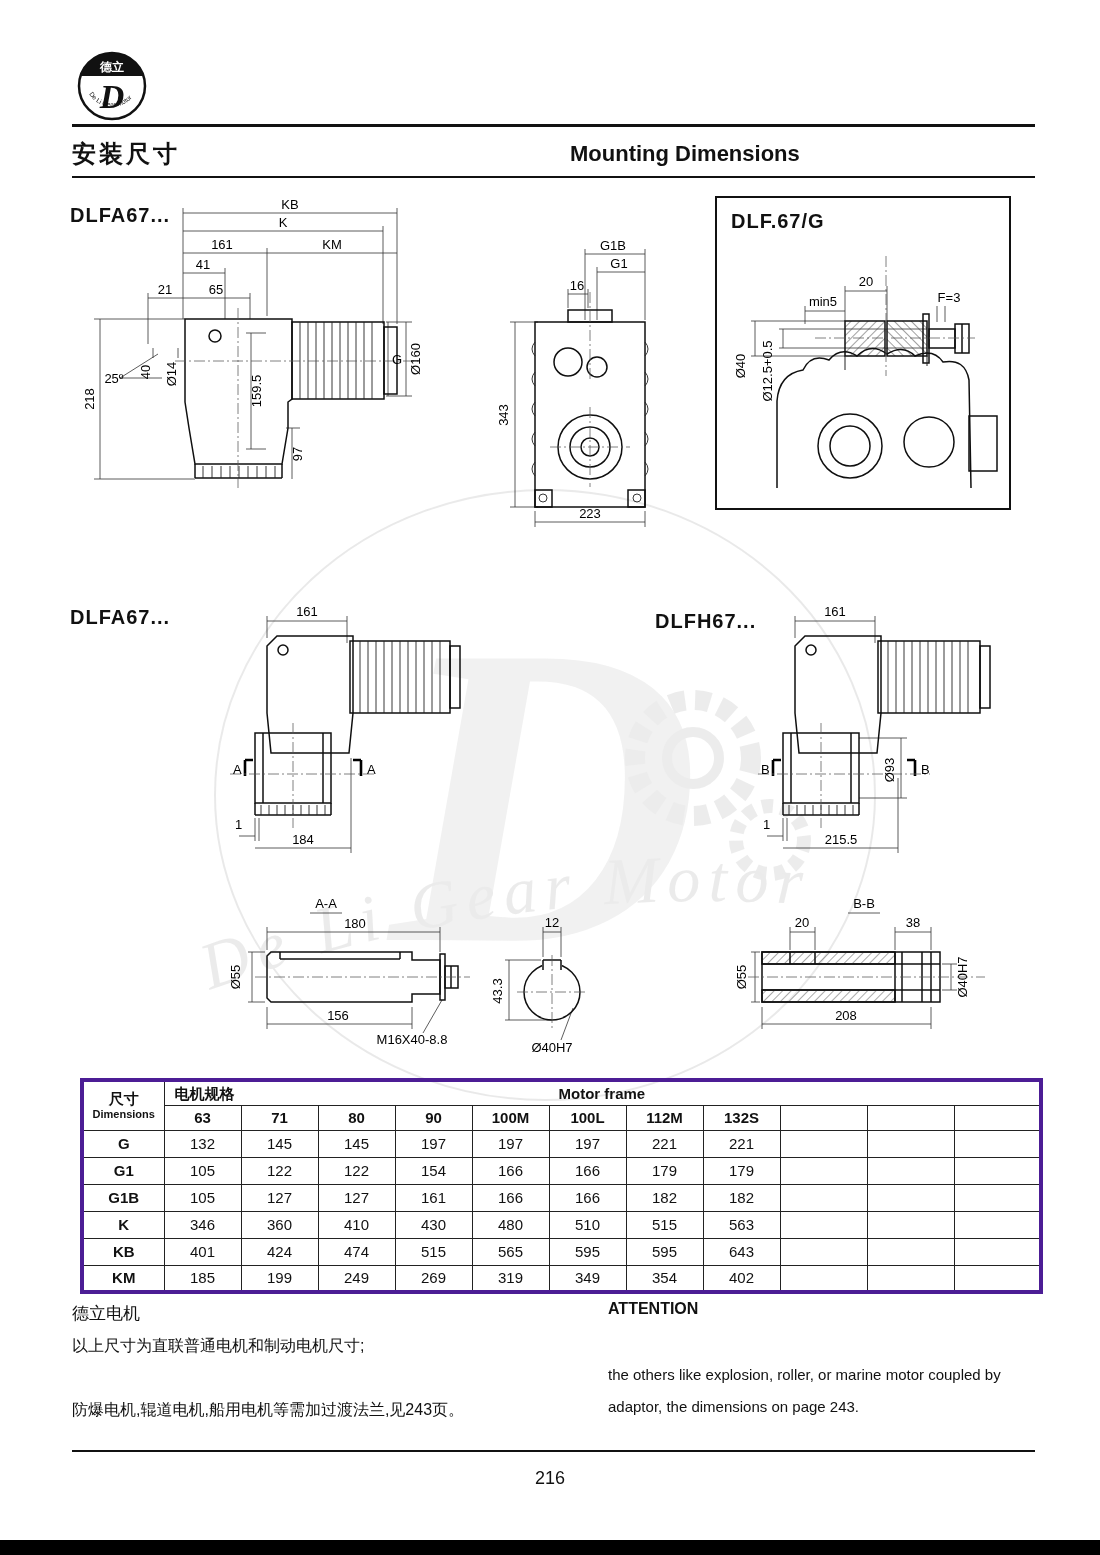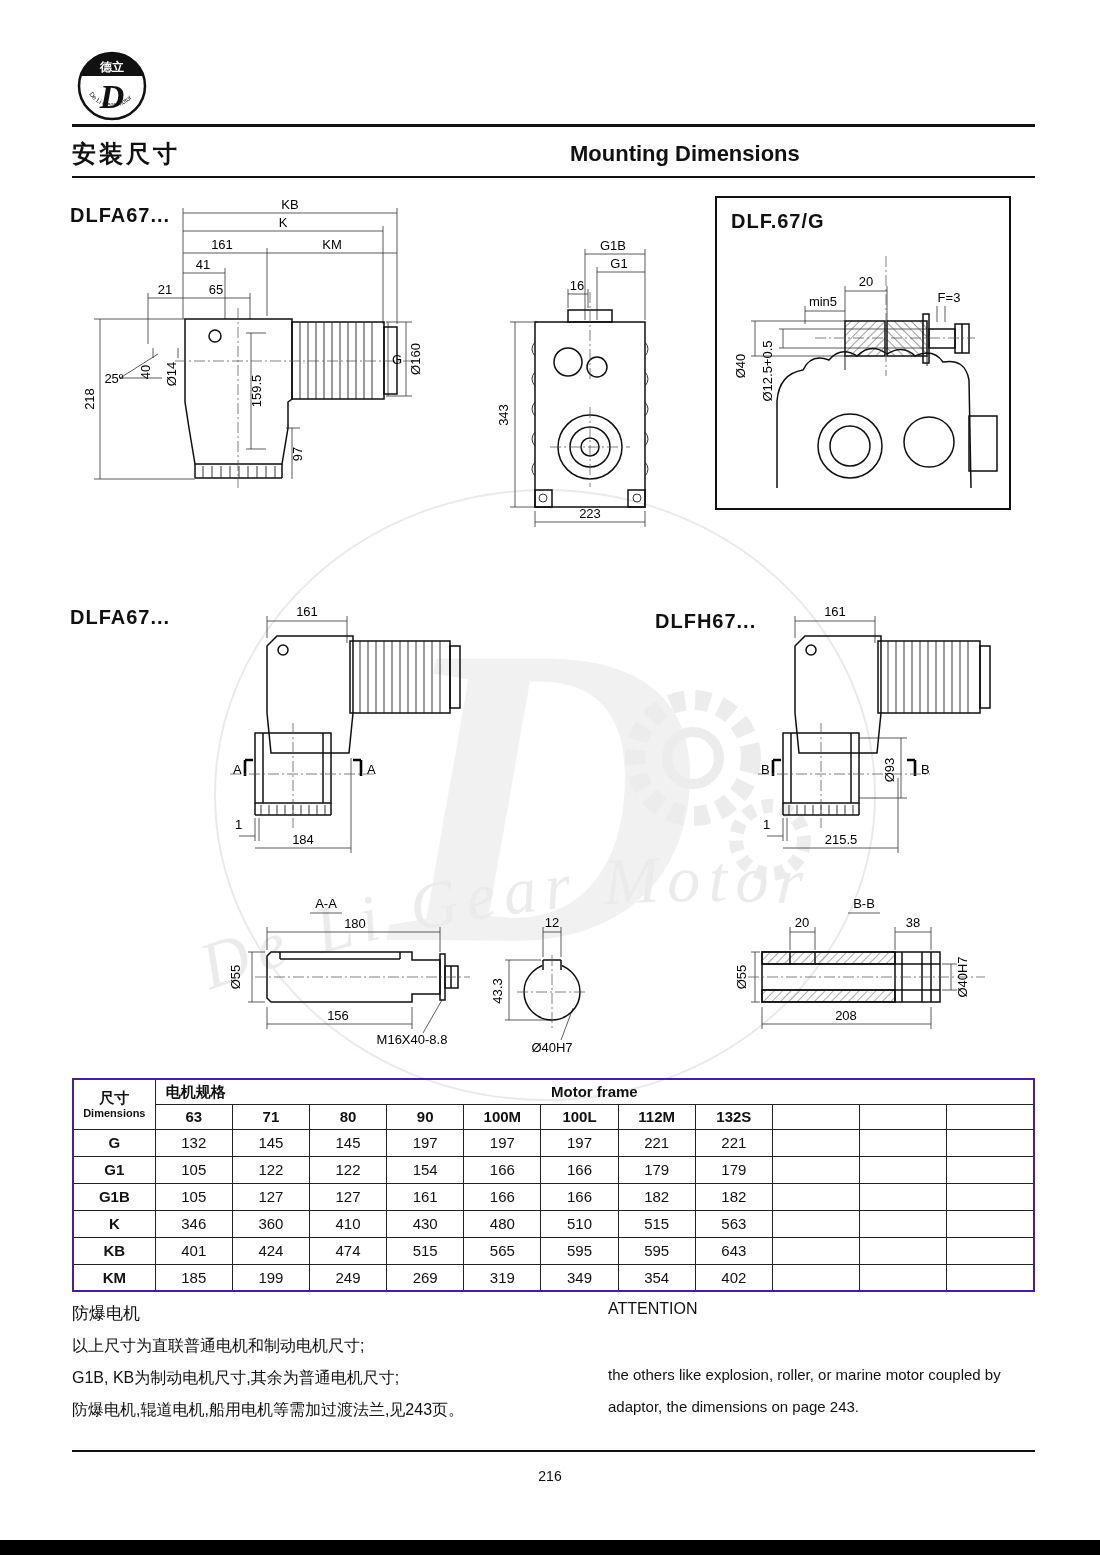--- a/index.html
+++ b/index.html
@@ -19,37 +19,37 @@
   .draw text { fill: #000; stroke: none; font-size: 13px; font-family: "Liberation Sans", sans-serif; }
 
   .hline { background: #111; }
   .brand { font-size: 38px; font-weight: bold; letter-spacing: 14px;
            font-family: "Liberation Serif", serif; }
   .title-zh { font-size: 24px; font-weight: bold; letter-spacing: 3px; }
   .title-en { font-size: 22px; font-weight: bold; }
   .draw-label { font-size: 20px; font-weight: bold; letter-spacing: 1px; }
   .d3-box { border: 2px solid #111; }
 
-  table.dims { position: absolute; left: 72px; top: 1078px; width: 963px;
-               border-collapse: collapse; table-layout: fixed; border: 2px solid #4c1d95; }
+  table.dims { position: absolute; left: 80px; top: 1078px; width: 963px;
+               border-collapse: collapse; table-layout: fixed; border: 4px solid #4c1d95; }
   .dims td { border: 1px solid #222; text-align: center; font-size: 15px;
              height: 27px; padding: 0; overflow: hidden; }
   .dims tr.h td { height: 25px; }
   .dims .rl { font-weight: bold; }
   .dims tr.fr td { font-weight: bold; }
   .dims .dim-hdr { font-weight: bold; line-height: 1.2; }
   .dims .dim-hdr .sub { font-size: 11px; }
   .dims .motor-hdr { position: relative; font-weight: bold; }
   .dims .motor-hdr .mzh { position: absolute; left: 10px; top: 3px; }
 
   .note-title-zh { font-size: 17px; }
-  .note-title-en { font-size: 16px; font-weight: normal; }
+  .note-title-en { font-size: 16px; font-weight: bold; }
   .nzh { font-size: 16px; }
   .nen { font-size: 15px; }
-  .page-num { font-size: 14px; text-align: center; }
+  .page-num { font-size: 18px; text-align: center; }
 </style>
 </head>
 <body>
 
 <div class="page">
 
   <svg class="abs" style="left:0;top:0" width="1100" height="1555" viewBox="0 0 1100 1555">
     <g opacity="0.55">
       <ellipse cx="545" cy="795" rx="330" ry="305" fill="none" stroke="#d8d8d8" stroke-width="2"></ellipse>
       <text x="545" y="940" text-anchor="middle" font-size="430" font-style="italic" font-weight="bold" fill="#e6e6e6" font-family="'Liberation Serif',serif">D</text>
@@ -613,23 +613,22 @@
       <td>349</td>
       <td>354</td>
       <td>402</td>
       <td></td>
       <td></td>
       <td></td>
     </tr>
   </tbody>
     </table>
 
-  <div class="abs note-title-zh" style="left:72px;top:1302px">防爆电机</div>
+  <div class="abs note-title-zh" style="left:72px;top:1302px">德立电机</div>
   <div class="abs nzh" style="left:72px;top:1336px">以上尺寸为直联普通电机和制动电机尺寸;</div>
-  <div class="abs nzh" style="left:72px;top:1368px">G1B, KB为制动电机尺寸,其余为普通电机尺寸;</div>
   <div class="abs nzh" style="left:72px;top:1400px">防爆电机,辊道电机,船用电机等需加过渡法兰,见243页。</div>
 
   <div class="abs note-title-en" style="left:608px;top:1300px">ATTENTION</div>
   <div class="abs nen" style="left:608px;top:1366px">the others like explosion, roller, or marine motor coupled by</div>
   <div class="abs nen" style="left:608px;top:1398px">adaptor, the dimensions on page 243.</div>
 
   <div class="abs hline" style="left:72px;top:1450px;width:963px;height:2px"></div>
   <div class="abs page-num" style="left:0;top:1468px;width:1100px">216</div>
   <div class="abs" style="left:0;top:1540px;width:1100px;height:15px;background:#000"></div>
 

